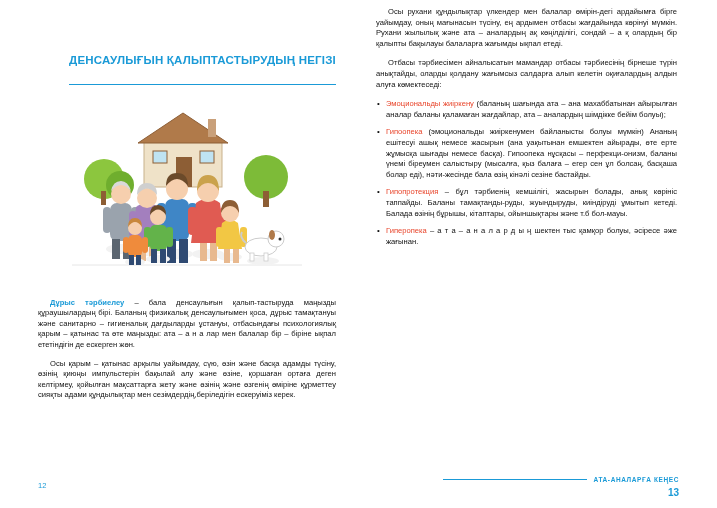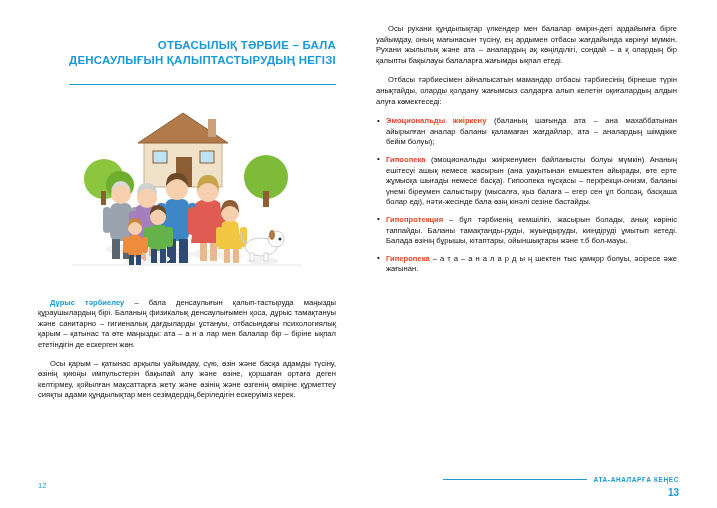--- a/index.html
+++ b/index.html
@@ -32,21 +32,21 @@
   .col {
     box-sizing: border-box;
     position: relative;
   }
   .col-left {
     width: 358px;
     padding: 34px 22px 0 38px;
   }
   .col-right {
     width: 359px;
-    padding: 24px 40px 0 18px;
+    padding: 7px 40px 0 18px;
   }
   
   .heading {
     color: #1a9ad7;
     font-size: 11.5px;
     font-weight: bold;
     text-align: right;
     line-height: 15px;
     letter-spacing: 0.2px;
     margin: 4px 0 0 0;
@@ -108,21 +108,21 @@
   ul.bullets li:before {
     content: "•";
     position: absolute;
     left: 1px;
     top: -0.5px;
     color: #111111;
     font-size: 8px;
   }
   .term {
     color: #e8442a;
-    font-weight: bold;
+    font-weight: normal;
   }
   .term-sp {
     color: #e8442a;
     font-weight: bold;
   }
   
   .footer-left {
     position: absolute;
     left: 38px;
     bottom: 18px;
@@ -165,21 +165,21 @@
 </head>
 <body>
 
 <div class="page">
 
   <div class="columns">
 
     <div class="col col-left">
 
       <div class="heading">
-        <span>ОТБАСЫЛЫҚ ТӘРБИЕ – БАЛА</span><br>
+        <br>
         <span class="line2">ДЕНСАУЛЫҒЫН ҚАЛЫПТАСТЫРУДЫҢ  НЕГІЗІ</span>
       </div>
 
       <div class="illo-wrap">
         <svg class="illo" viewBox="0 0 258 190">
 
           <rect x="0" y="0" width="258" height="190" fill="#ffffff"></rect>
 
           <g>
             <rect x="86" y="42" width="78" height="46" fill="#efe2c8" stroke="#c8b18c" stroke-width="1"></rect>

